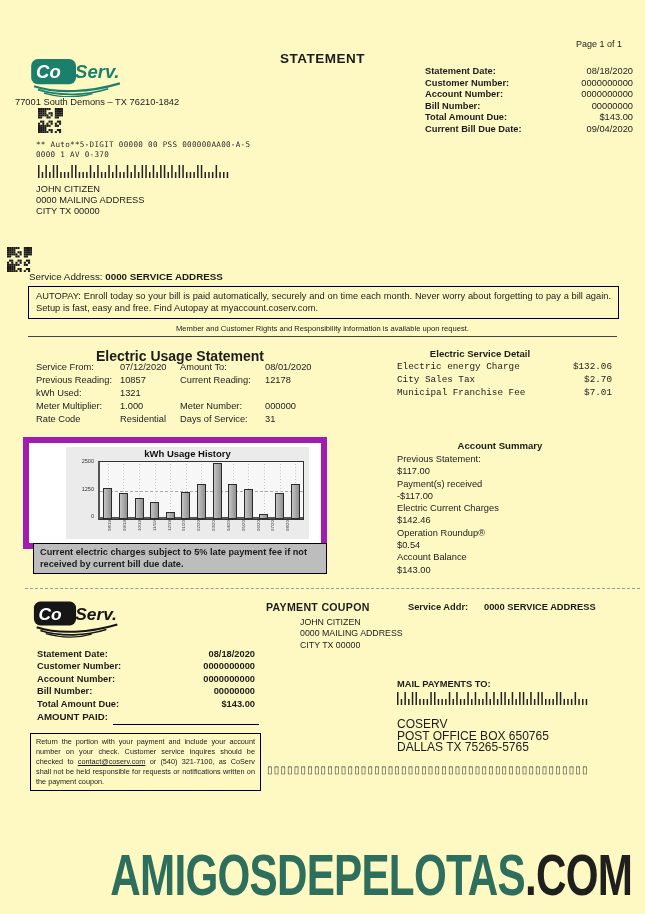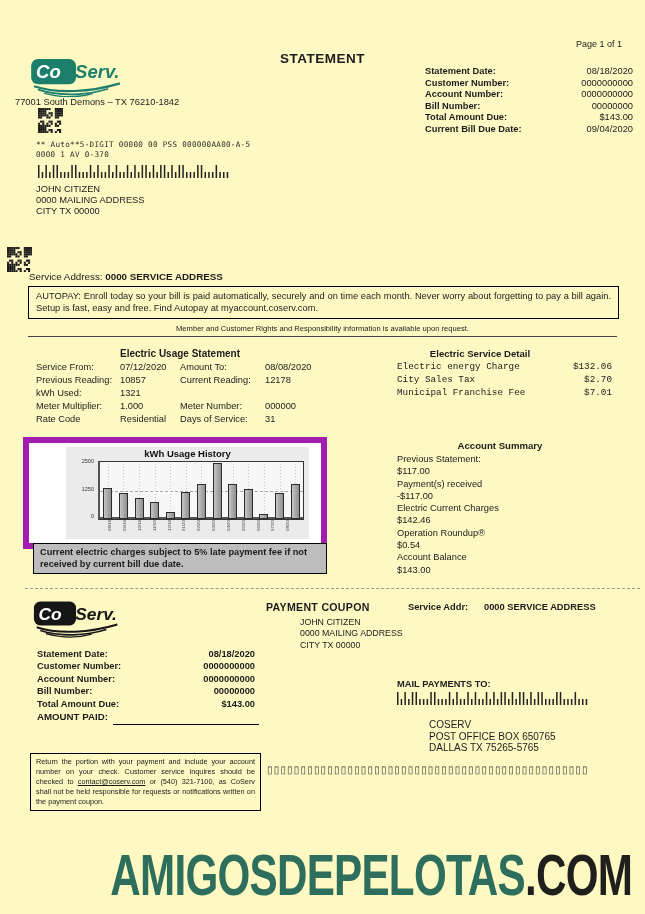--- a/index.html
+++ b/index.html
@@ -15,21 +15,21 @@
   .brand-addr{left:15px;top:97px;font-size:9.3px;}
   
   .auto-lines{left:36px;top:140px;font-family:"DejaVu Sans Mono",monospace;font-size:7.6px;line-height:9.6px;letter-spacing:.3px;color:#2a2a2a;}
   .recipient{left:36px;top:184px;font-size:9.3px;line-height:11.2px;}
   
   .svc-line{left:29px;top:271px;font-size:9.8px;}
   .autopay{left:28px;top:286px;width:575px;border:1px solid #000;padding:3px 7px;font-size:9.3px;line-height:12.4px;text-align:justify;}
   .member-note{left:0;right:0;top:324px;text-align:center;font-size:7.6px;color:#222;}
   .divider{left:28px;top:336px;width:589px;border-top:1px solid #444;height:0;}
   
-  .usage-title{left:90px;top:348px;width:180px;text-align:center;font-size:10px;font-weight:700;}
+  .usage-title{left:90px;top:348px;width:180px;text-align:center;font-size:14px;font-weight:700;}
   .usage-grid{left:36px;top:361px;width:300px;font-size:9.3px;}
   .usage-row{display:flex;line-height:12.9px;}
   .usage-row .l1{width:84px;}
   .usage-row .v1{width:60px;}
   .usage-row .l2{width:85px;}
   .usage-row .v2{flex:1;}
   .detail-title{left:405px;top:348px;width:150px;text-align:center;font-size:9.6px;font-weight:700;}
   .detail-list{left:397px;top:361px;width:215px;font-size:9.3px;font-family:Liberation Mono, monospace;}
   .detail-list .kv{line-height:12.9px;}
   .summary-title{left:430px;top:440px;width:140px;text-align:center;font-size:9.6px;font-weight:700;}
@@ -57,24 +57,24 @@
   
   .coupon-title{left:266px;top:601px;font-size:10.6px;font-weight:700;letter-spacing:.3px;}
   .svc-addr-label{left:408px;top:602px;font-size:9.3px;font-weight:700;}
   .svc-addr-value{left:484px;top:602px;font-size:9.3px;font-weight:700;}
   .coupon-recipient{left:300px;top:617px;font-size:8.8px;line-height:11.4px;}
   .coupon-fields{left:37px;top:648px;width:218px;font-size:9.3px;}
   .coupon-fields .kv{line-height:12.4px;}
   .coupon-fields .kv span:last-child{font-weight:600;}
   .amount-paid{left:37px;top:711px;font-size:9.7px;font-weight:700;}
   .amount-line{left:113px;top:708px;width:146px;height:16px;border-bottom:1.4px solid #000;}
-  .return-box{left:30px;top:733px;width:219px;border:1px solid #000;padding:3px 5px;font-size:7.3px;line-height:10.1px;text-align:justify;margin-top:20px;}
+  .return-box{left:30px;top:733px;width:219px;border:1px solid #000;padding:3px 5px;font-size:7.3px;line-height:10.1px;text-align:justify;}
   .return-box a{color:inherit;}
   .mail-label{left:397px;top:679px;font-size:9.3px;font-weight:700;}
-  .mail-address{left:397px;top:719px;font-size:10px;line-height:11.5px;margin-left:32px;}
+  .mail-address{left:397px;top:719px;font-size:12px;line-height:11.5px;}
   .ocr-marks{left:267px;top:764px;font-size:10px;letter-spacing:1.2px;color:#3a3a3a;white-space:nowrap;}
   
   .watermark{right:13px;top:842px;font-size:57px;font-weight:800;transform:scaleX(.74);transform-origin:right center;
              white-space:nowrap;letter-spacing:-1px;font-family:"Liberation Sans",sans-serif;}
   .postnet svg,.qr svg{display:block;}
 </style>
 </head>
 <body>
 
 <div class="page">
@@ -367,21 +367,21 @@
   <div class="abs autopay">AUTOPAY: Enroll today so your bill is paid automatically, securely and on time each month. Never worry about forgetting to pay a bill again. Setup is fast, easy and free. Find Autopay at myaccount.coserv.com.</div>
   <div class="abs member-note">Member and Customer Rights and Responsibility information is available upon request.</div>
   <div class="abs divider"></div>
 
   <div class="abs usage-title">Electric Usage Statement</div>
   <div class="abs usage-grid">
     <div class="usage-row">
         <span class="l1">Service From:</span>
         <span class="v1">07/12/2020</span>
         <span class="l2">Amount To:</span>
-        <span class="v2">08/08/2020</span>
+        <span class="v2">08/01/2020</span>
       </div>
     <div class="usage-row">
         <span class="l1">Previous Reading:</span>
         <span class="v1">10857</span>
         <span class="l2">Current Reading:</span>
         <span class="v2">12178</span>
       </div>
     <div class="usage-row">
         <span class="l1">kWh Used:</span>
         <span class="v1">1321</span>

